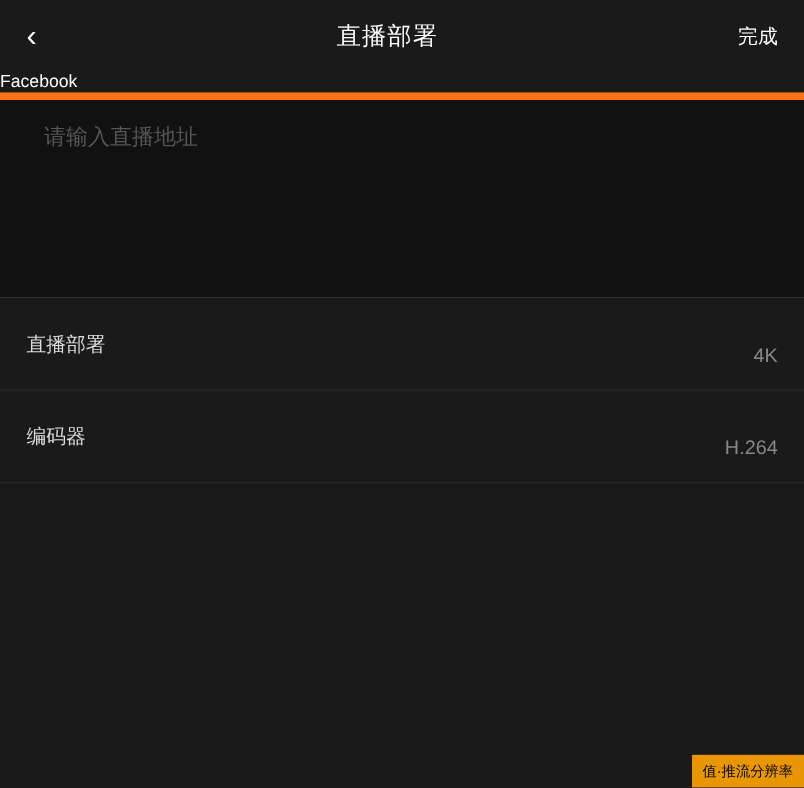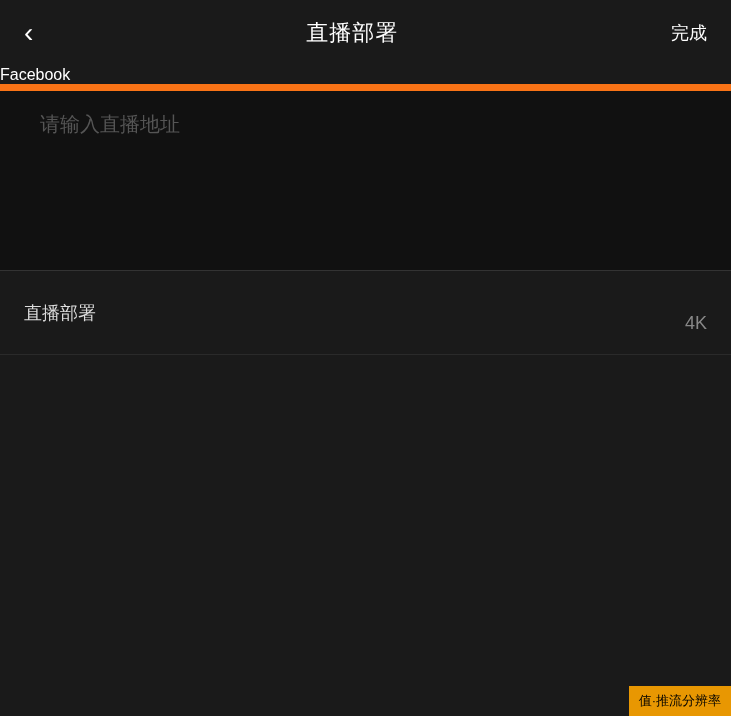--- a/index.html
+++ b/index.html
@@ -118,15 +118,19 @@
 
 <div class="input-area">
   <span class="input-placeholder">请输入直播地址</span>
 </div>
 
 <div class="settings-list">
   <div class="settings-item">
     <span class="settings-item-label">直播部署</span>
     <span class="settings-item-value">4K</span>
   </div>
+  <div class="settings-item">
+    <span class="settings-item-label">编码器</span>
+    <span class="settings-item-value">H.264</span>
+  </div>
 </div>
 
 <div class="watermark">值·推流分辨率</div>
 
 </body></html>

